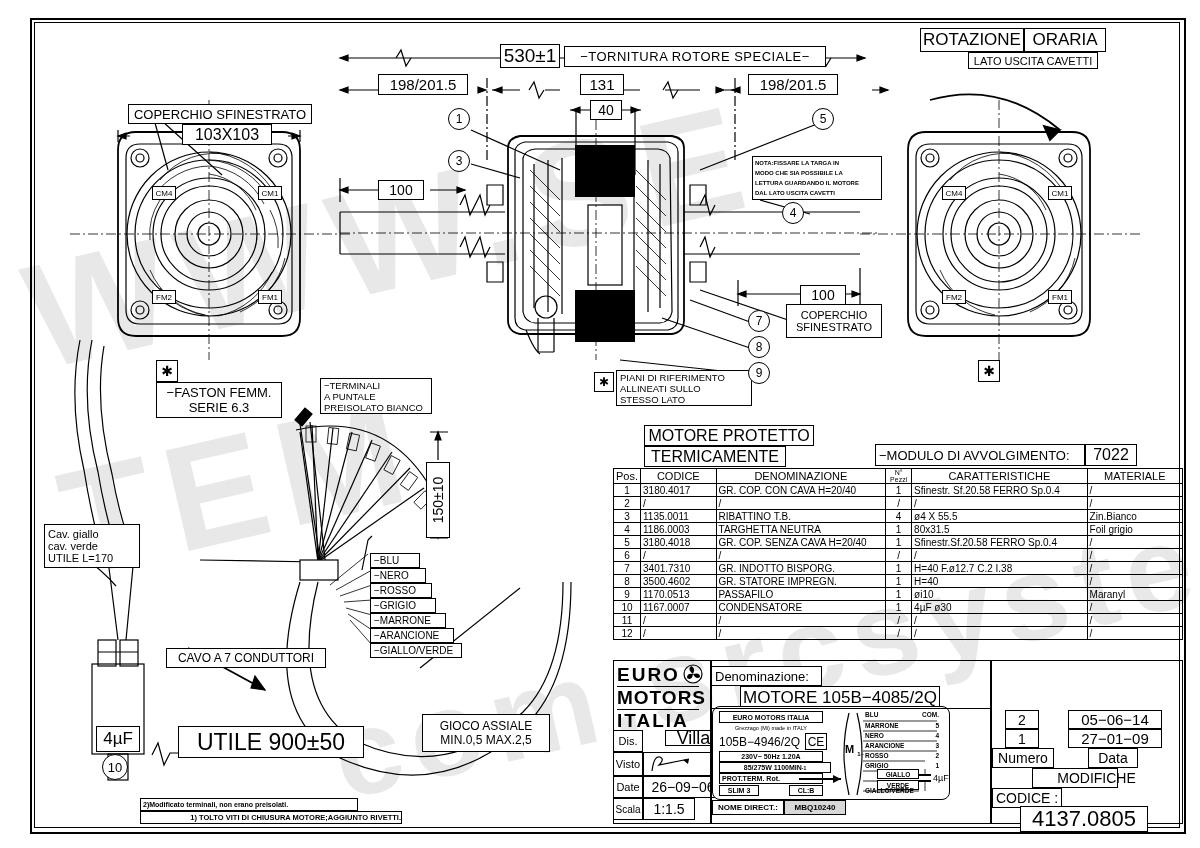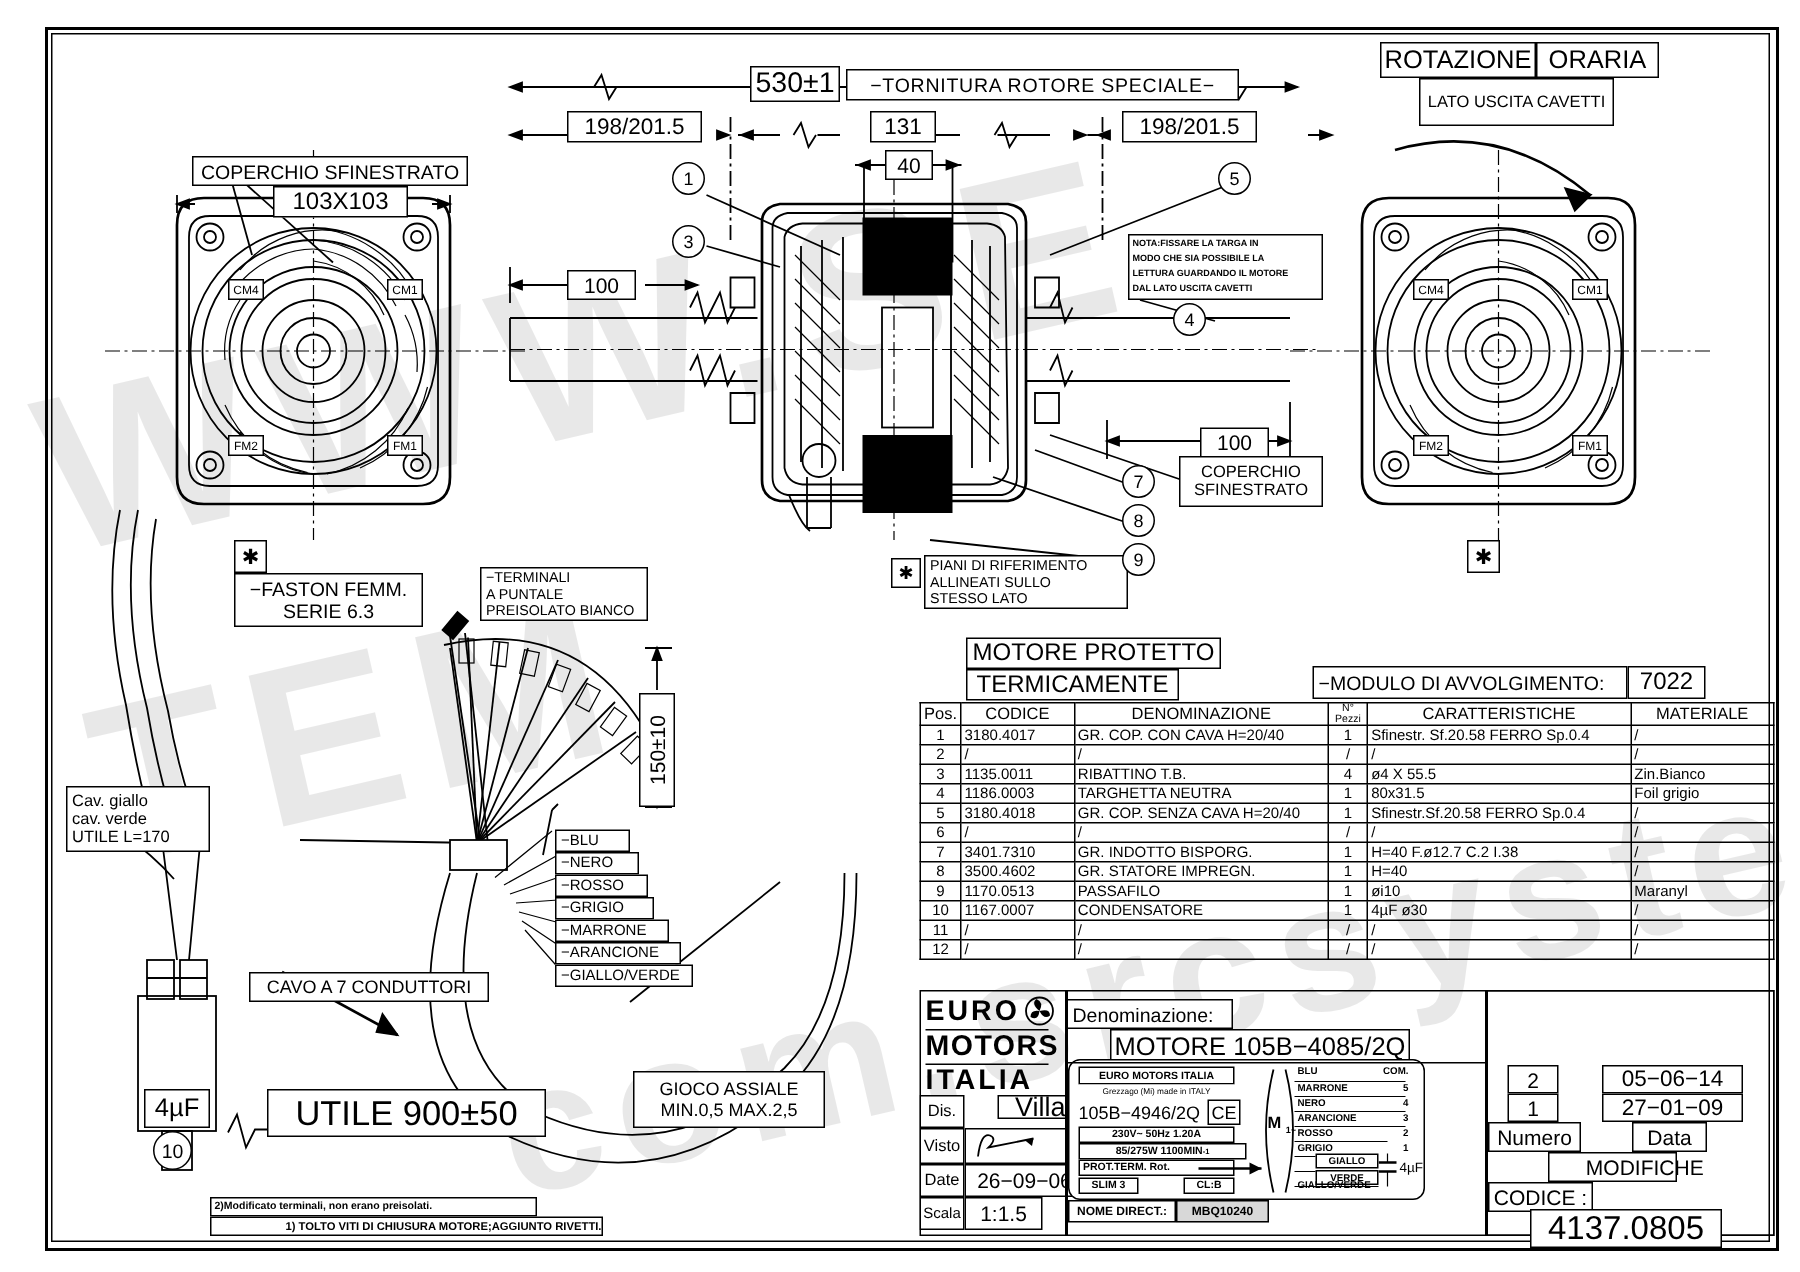--- a/index.html
+++ b/index.html
@@ -353,21 +353,21 @@
   <div class="bx" style="left:800px;top:285px;width:46px;height:20px;font-size:14px;">
     <span>100</span>
     </div>
 
   <div class="bx" style="left:920px;top:28px;width:104px;height:24px;font-size:17px;">
     <span>ROTAZIONE</span>
     </div>
   <div class="bx" style="left:1024px;top:28px;width:82px;height:24px;font-size:17px;">
     <span>ORARIA</span>
     </div>
-  <div class="bx" style="left:946px;top:52px;width:130px;height:32px;font-size:11px;">
+  <div class="bx" style="left:968px;top:52px;width:130px;height:17px;font-size:11px;">
     <span>LATO USCITA CAVETTI</span>
     </div>
 
   <div class="bx" style="left:752px;top:156px;width:130px;height:44px;font-size:6px;line-height:10px;
               flex-direction:column;align-items:flex-start;padding:1px 2px;font-weight:bold;">
     <span>NOTA:FISSARE  LA  TARGA  IN</span>
     <span>MODO  CHE  SIA   POSSIBILE  LA</span>
     <span>LETTURA  GUARDANDO  IL  MOTORE</span>
     <span>DAL  LATO  USCITA  CAVETTI</span>
   </div>

